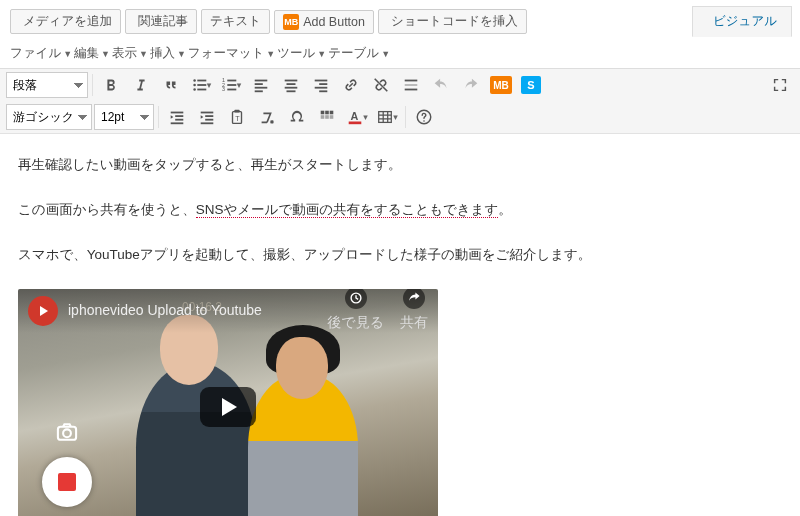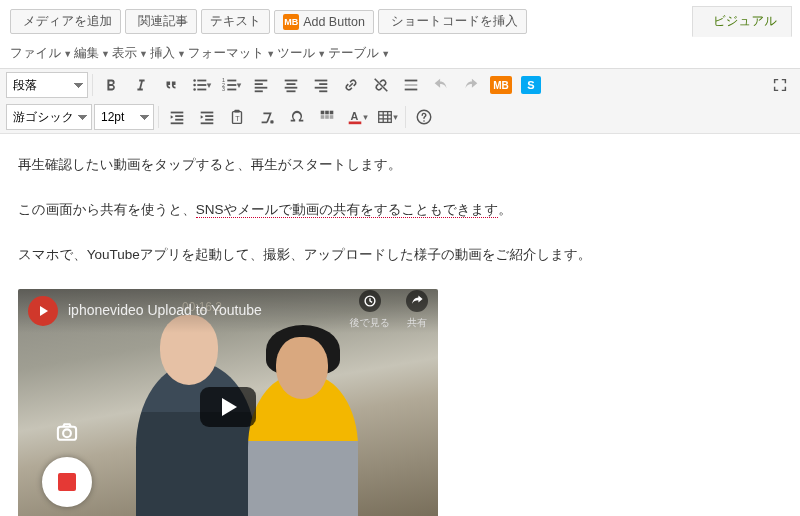--- a/index.html
+++ b/index.html
@@ -5,42 +5,42 @@
   * { box-sizing: border-box; margin: 0; padding: 0; }
   body { font-family: -apple-system, "Segoe UI", Meiryo, sans-serif; font-size: 13px; color: #444; background: #fff; width: 800px; }
   .row { display: flex; align-items: center; }
   .top-buttons { padding: 6px 8px 4px 10px; gap: 4px; }
   .btn { background: #f7f7f7; border: 1px solid #ccc; color: #555; padding: 3px 8px; border-radius: 2px; font-size: 12.5px; display: inline-flex; align-items: center; gap: 4px; cursor: pointer; }
   .btn .ico { display: inline-flex; }
   .orange-box { width: 16px; height: 16px; background: #f57c00; border-radius: 2px; color: #fff; font-size: 9px; font-weight: bold; display: inline-flex; align-items: center; justify-content: center; }
   .spacer { flex: 1; }
   .tabs { display: flex; }
   .tab { padding: 6px 14px; font-size: 12.5px; color: #777; border: 1px solid transparent; cursor: pointer; }
-  .tab.active { background: #f5f5f5; border: 1px solid #ddd; border-bottom-color: #f5f5f5; color: #4d7c0f; padding-left: 20px; }
+  .tab.active { background: #f5f5f5; border: 1px solid #ddd; border-bottom-color: #f5f5f5; color: #0369a1; padding-left: 20px; }
   .menus { padding: 4px 8px 6px 10px; gap: 2px; border-bottom: 1px solid #ddd; }
   .menu-item { font-size: 12.5px; color: #555; display: inline-flex; align-items: center; gap: 2px; cursor: pointer; }
   .caret { font-size: 9px; color: #666; }
   .toolbar-panel { background: #f5f5f5; border-bottom: 1px solid #e2e2e2; }
   .tb-row { display: flex; align-items: center; padding: 3px 6px; gap: 2px; }
   .sel { height: 26px; border: 1px solid #ccc; background: #fff; font-size: 12px; padding: 0 18px 0 6px; appearance: none; -webkit-appearance: none; background-image: linear-gradient(45deg, transparent 46%, #777 46%), linear-gradient(-45deg, transparent 46%, #777 46%); background-position: right 8px top 10px, right 4px top 10px; background-size: 5px 5px; background-repeat: no-repeat; }
   .tbtn { width: 28px; height: 26px; display: inline-flex; align-items: center; justify-content: center; color: #555; cursor: pointer; border-radius: 2px; }
   .divider { width: 1px; height: 22px; background: #e0e0e0; margin: 0 2px; }
   .tbtn svg { width: 18px; height: 18px; display: block; }
   .tag-orange { width: 22px; height: 18px; background: #f57c00; border-radius: 2px; color: #fff; font-size: 10px; font-weight: bold; display: inline-flex; align-items: center; justify-content: center; }
   .tag-blue { width: 20px; height: 18px; background: #03a9f4; border-radius: 2px; color: #fff; font-size: 11px; font-weight: bold; display: inline-flex; align-items: center; justify-content: center; }
   .content { padding: 20px 18px; font-size: 13.5px; line-height: 1.7; color: #333; }
   .content p { margin-bottom: 22px; }
   .dotted-u { border-bottom: 1px dotted #c03; }
   .video-card { width: 420px; height: 236px; position: relative; overflow: hidden; border-radius: 2px; background: linear-gradient(170deg, #8b8a82 0%, #9f9e92 26%, #c7c4b7 46%, #b1a997 58%, #746a56 100%); }
   .vc-head { position: absolute; top: 0; left: 0; right: 0; height: 44px; display: flex; align-items: center; padding: 8px 10px; gap: 10px; color: #fff; background: linear-gradient(#00000055, transparent); }
   .vc-logo { width: 30px; height: 30px; border-radius: 50%; background: #d0382b; display: flex; align-items: center; justify-content: center; }
   .vc-logo::after { content: ""; border-left: 8px solid #fff; border-top: 5px solid transparent; border-bottom: 5px solid transparent; margin-left: 2px; }
   .vc-title { font-size: 14px; color: #eee; }
   .vc-right { margin-left: auto; display: flex; gap: 16px; align-items: flex-start; }
-  .vc-ri { display: flex; flex-direction: column; align-items: center; font-size: 10px; color: #ddd; gap: 2px; }
+  .vc-ri { display: flex; flex-direction: column; align-items: center; font-size: 14px; color: #ddd; gap: 2px; }
   .vc-ri .circ { width: 22px; height: 22px; border-radius: 50%; background: #0008; display: flex; align-items: center; justify-content: center; }
   .vc-play { position: absolute; top: 50%; left: 50%; width: 56px; height: 40px; margin: -20px 0 0 -28px; background: #000a; border-radius: 9px; display: flex; align-items: center; justify-content: center; }
   .vc-play::after { content: ""; border-left: 15px solid #fff; border-top: 9px solid transparent; border-bottom: 9px solid transparent; margin-left: 3px; }
   .vc-cam { position: absolute; left: 34px; top: 128px; width: 30px; height: 30px; display: flex; align-items: center; justify-content: center; color: #fff; }
   .vc-rec { position: absolute; left: 24px; top: 168px; width: 50px; height: 50px; border-radius: 50%; background: #fff; border: 3px solid #fff; box-shadow: 0 0 6px #0005; display: flex; align-items: center; justify-content: center; }
   .vc-rec::after { content: ""; width: 18px; height: 18px; background: #e53935; border-radius: 2px; }
   .vc-ts { position: absolute; top: 8px; left: 164px; color: #cfc9b8; font-size: 12px; }
   .person { position: absolute; border-radius: 50% 50% 40% 40%; }
   .p1 { left: 118px; bottom: -14px; width: 120px; height: 176px; background: linear-gradient(#3c4a57 28%, #2f3b45 28%); border-radius: 48% 48% 10% 10%; }
   .p1h { position: absolute; left: 142px; bottom: 140px; width: 58px; height: 70px; background: #e6c1a5; border-radius: 45% 45% 50% 50%; }

